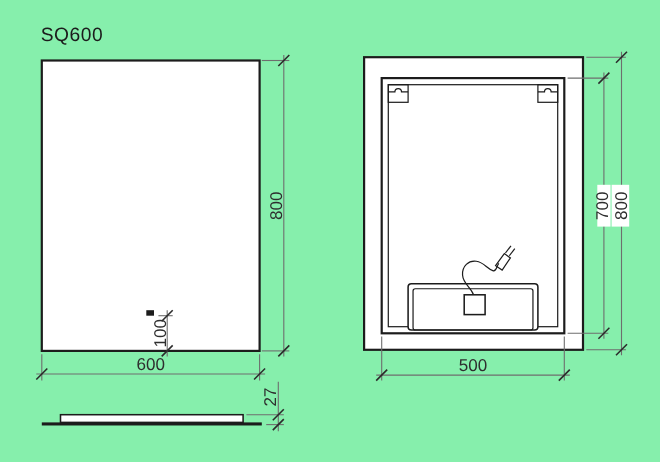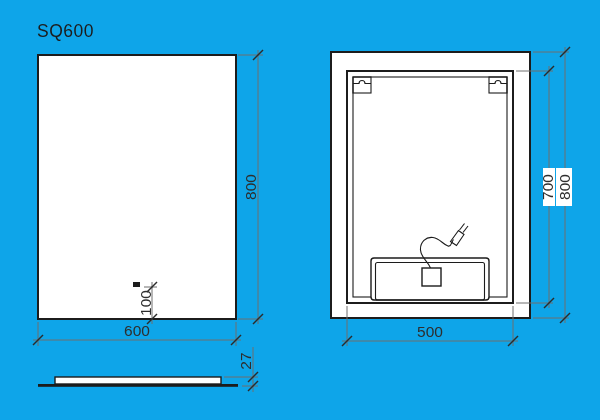--- a/index.html
+++ b/index.html
@@ -1,16 +1,16 @@
 <!DOCTYPE html>
 <html><head>
 <meta charset="utf-8">
 <style>
   html,body { margin:0; padding:0; background:#ffffff; }
-  .canvas { width:600px; height:420px; position:relative; background:#0ea5e9; }
+  .canvas { width:600px; height:420px; position:relative; background:#86efac; }
   svg { font-family:"Liberation Sans", sans-serif; display:block; }
   .outline { fill:#ffffff; stroke:#1c1c1c; stroke-width:2; }
   .med     { fill:#ffffff; stroke:#1c1c1c; stroke-width:1.4; }
   .thin    { fill:none;    stroke:#1c1c1c; stroke-width:1.1; }
   .solid   { fill:#1c1c1c; stroke:none; }
   .dim     { stroke:#6e6e6e; stroke-width:1; fill:none; }
   .tick    { stroke:#2b2b2b; stroke-width:1.4; }
   .mask    { fill:#ffffff; stroke:none; }
   .dimtext { font-size:15.5px; fill:#2e2e2e; text-anchor:middle; }
   .title   { font-size:17.5px; fill:#1c1c1c; letter-spacing:0.5px; }

